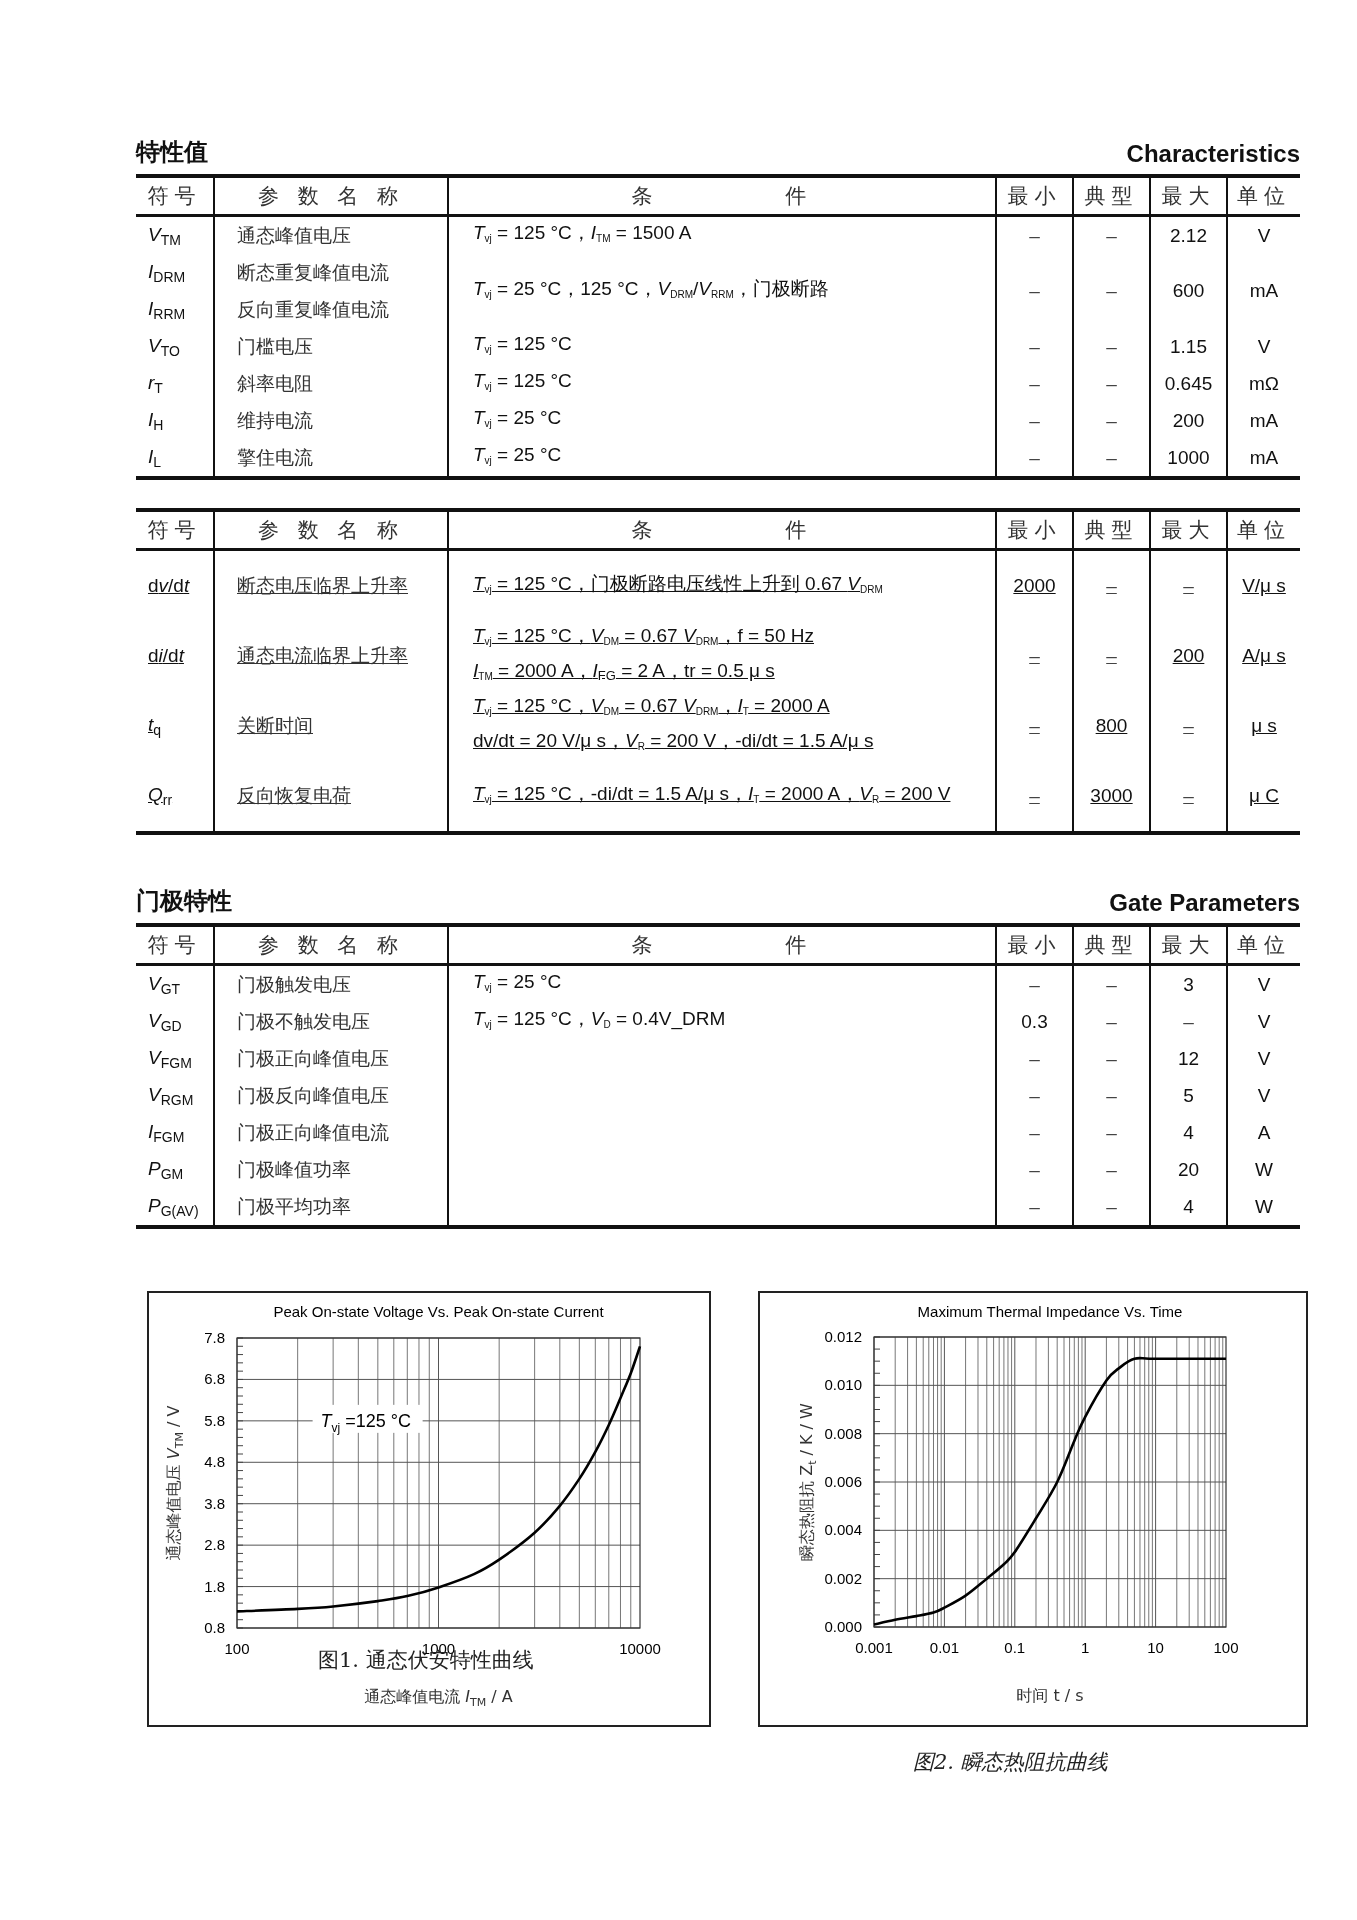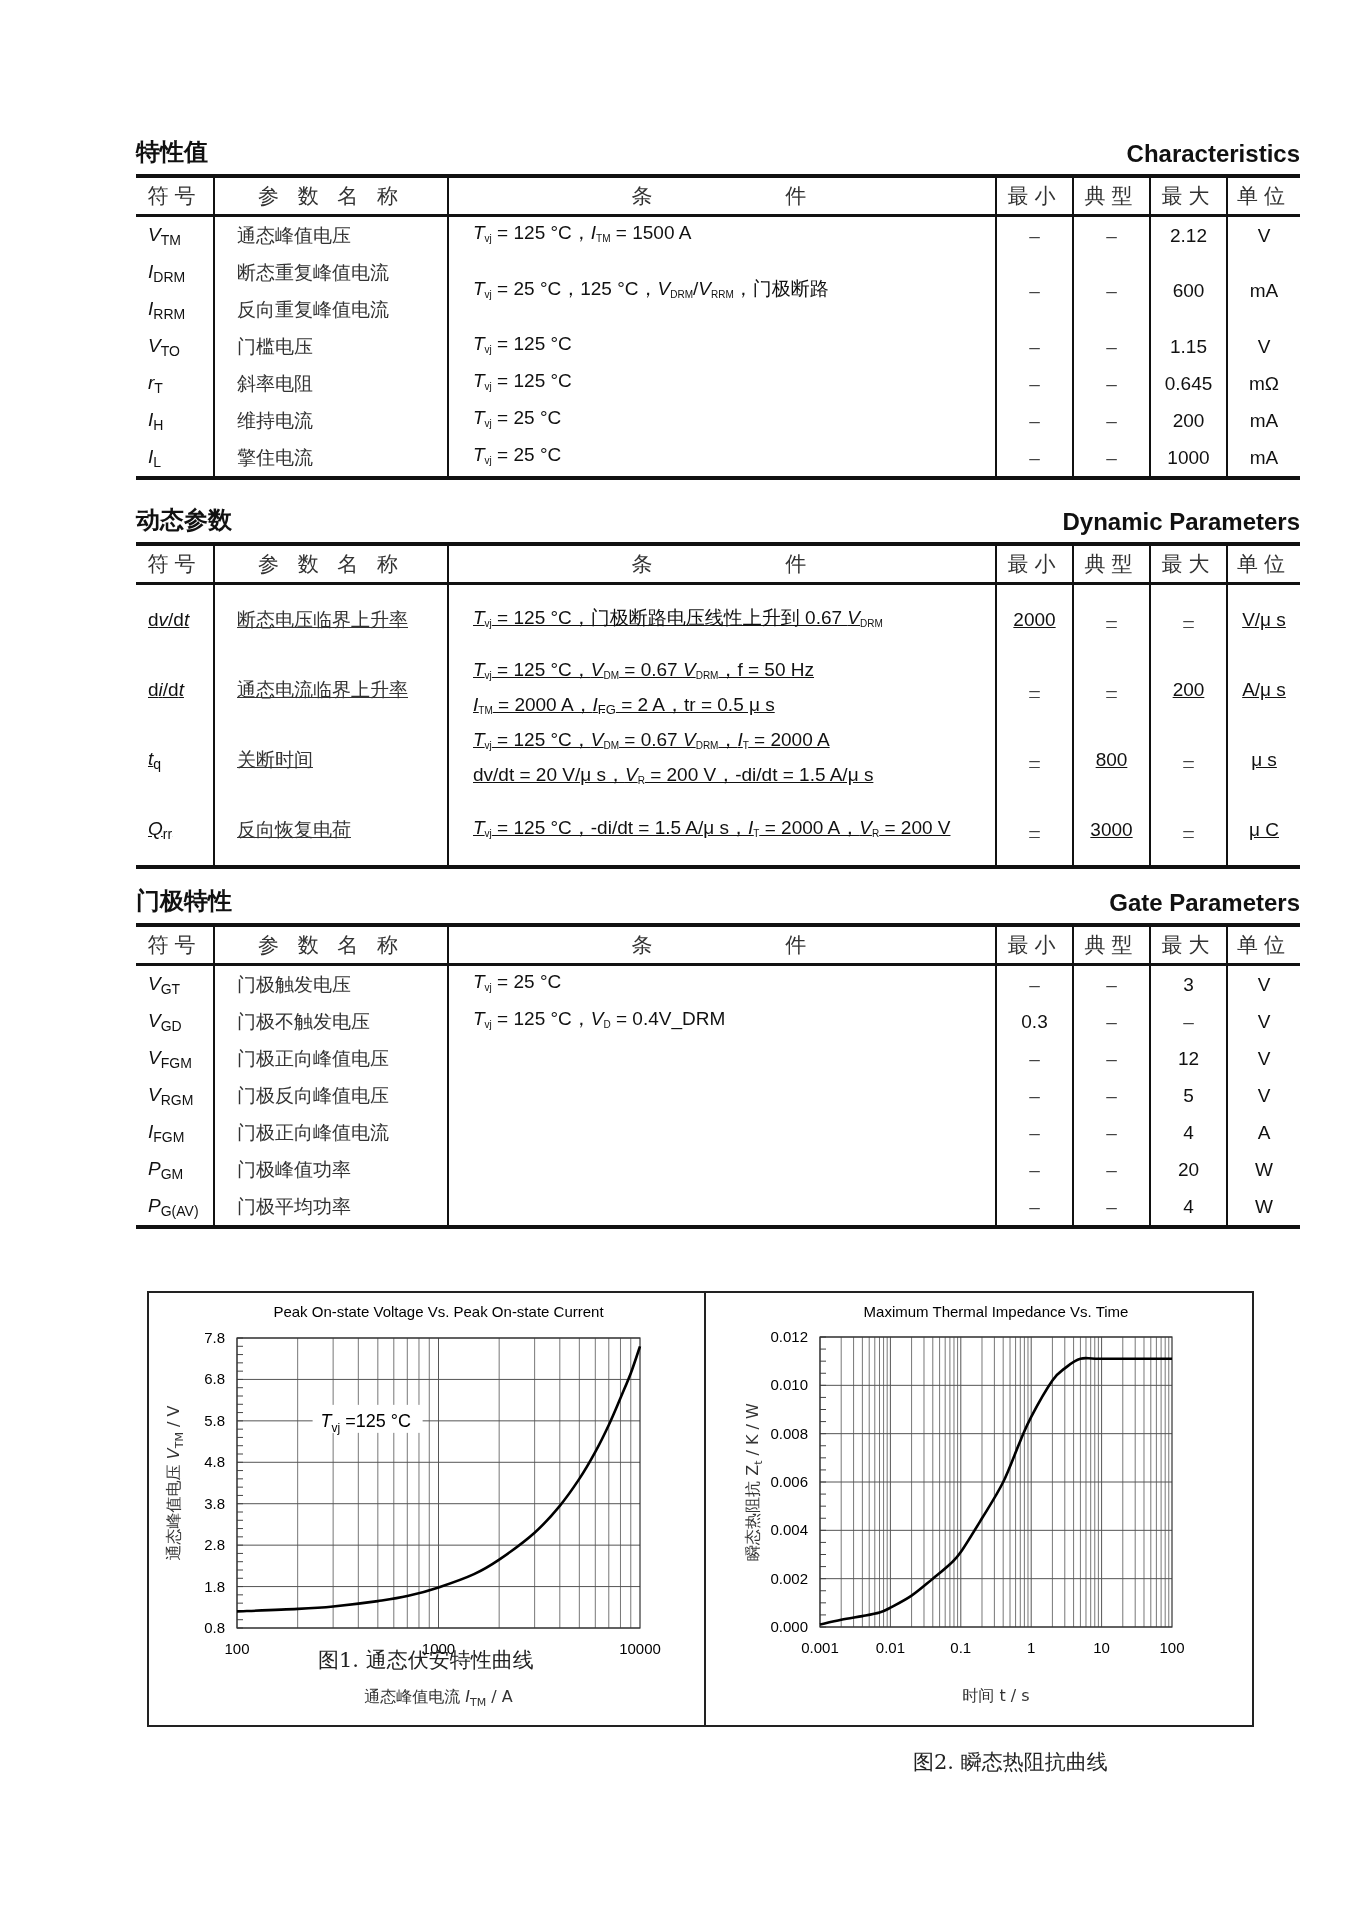--- a/index.html
+++ b/index.html
@@ -127,24 +127,20 @@
           <td class="dash">–</td>
           <td class="dash">–</td>
           <td class="num">1000</td>
           <td class="unit">mA</td>
         </tr>
       </tbody>
   </table>
 </div>
 
 <div class="section" style="top:508px;">
-  <div class="sec-head">
-    <span class="sec-cn">动态参数</span>
-    <span class="sec-en">Dynamic Parameters</span>
-  </div>
   <table class="spec" id="tbl-dyn">
     <colgroup>
         <col class="c-sym">
         <col class="c-name">
         <col class="c-cond">
         <col class="c-min">
         <col class="c-typ">
         <col class="c-max">
         <col class="c-unit">
       </colgroup>
@@ -413,21 +409,21 @@
       <circle cx="459.78725506287276" cy="131.99999999999997" r="0.01" fill="none"></circle>
       <circle cx="471.47263237887665" cy="105.07142857142858" r="0.01" fill="none"></circle>
       <circle cx="481.77986565202394" cy="80.2142857142857" r="0.01" fill="none"></circle>
       <circle cx="491" cy="53.28571428571428" r="0.01" fill="none"></circle>
       <text transform="translate(30,190) rotate(-90)" text-anchor="middle" font-size="16" font-family="DejaVu Sans, sans-serif" fill="#333"><tspan>通态峰值电压 </tspan><tspan font-style="italic">V</tspan><tspan font-size="11" dy="4">TM</tspan><tspan dy="-4"> / V</tspan></text>
       <text x="289.5" y="409" text-anchor="middle" font-size="16" font-family="DejaVu Sans, sans-serif" fill="#333"><tspan>通态峰值电流  </tspan><tspan font-style="italic">I</tspan><tspan font-size="11" dy="4">TM</tspan><tspan dy="-4"> / A</tspan></text>
     </svg>
 </div>
 <div class="caption" style="left:318px; top:1646px;">图1. 通态伏安特性曲线</div>
 
-<div class="chart-box" style="left:704px; top:1291px; width:546px; height:432px;">
+<div class="chart-box" style="left:758px; top:1291px; width:546px; height:432px;">
   <svg id="chart2" width="546" height="432">
       <text x="290" y="24" text-anchor="middle" font-size="15" font-family="Liberation Sans, sans-serif">Maximum Thermal Impedance Vs. Time</text>
       <line x1="114" x2="114" y1="44" y2="334" stroke="#555" stroke-width="1"></line>
       <line x1="135.19251169474427" x2="135.19251169474427" y1="44" y2="334" stroke="#777" stroke-width="1"></line>
       <line x1="147.58933633226425" x2="147.58933633226425" y1="44" y2="334" stroke="#777" stroke-width="1"></line>
       <line x1="156.38502338948857" x2="156.38502338948857" y1="44" y2="334" stroke="#777" stroke-width="1"></line>
       <line x1="163.2074883052557" x2="163.2074883052557" y1="44" y2="334" stroke="#777" stroke-width="1"></line>
       <line x1="168.78184802700852" x2="168.78184802700852" y1="44" y2="334" stroke="#777" stroke-width="1"></line>
       <line x1="173.49490201700368" x2="173.49490201700368" y1="44" y2="334" stroke="#777" stroke-width="1"></line>
       <line x1="177.57753508423284" x2="177.57753508423284" y1="44" y2="334" stroke="#777" stroke-width="1"></line>
@@ -530,13 +526,13 @@
       <circle cx="325.2" cy="123.75" r="0.01" fill="none"></circle>
       <circle cx="346.39251169474426" cy="87.49999999999997" r="0.01" fill="none"></circle>
       <circle cx="358.78933633226427" cy="75.41666666666669" r="0.01" fill="none"></circle>
       <circle cx="374.4074883052557" cy="65.75" r="0.01" fill="none"></circle>
       <circle cx="395.6" cy="65.75" r="0.01" fill="none"></circle>
       <circle cx="466" cy="65.75" r="0.01" fill="none"></circle>
       <text transform="translate(52,189) rotate(-90)" text-anchor="middle" font-size="16" font-family="DejaVu Sans, sans-serif" fill="#333"><tspan>瞬态热阻抗 </tspan><tspan font-style="normal">Z</tspan><tspan font-size="11" dy="4">t</tspan><tspan dy="-4"> / K / W</tspan></text>
       <text x="290" y="408" text-anchor="middle" font-size="16" font-family="DejaVu Sans, sans-serif" fill="#333">时间  t / s</text>
     </svg>
 </div>
-<div class="caption" style="left:913px; top:1748px;">图2. 瞬态热阻抗曲线</div>
+<div class="caption" style="left:913px; top:1748px;font-style:italic;">图2. 瞬态热阻抗曲线</div>
 
 </body></html>

